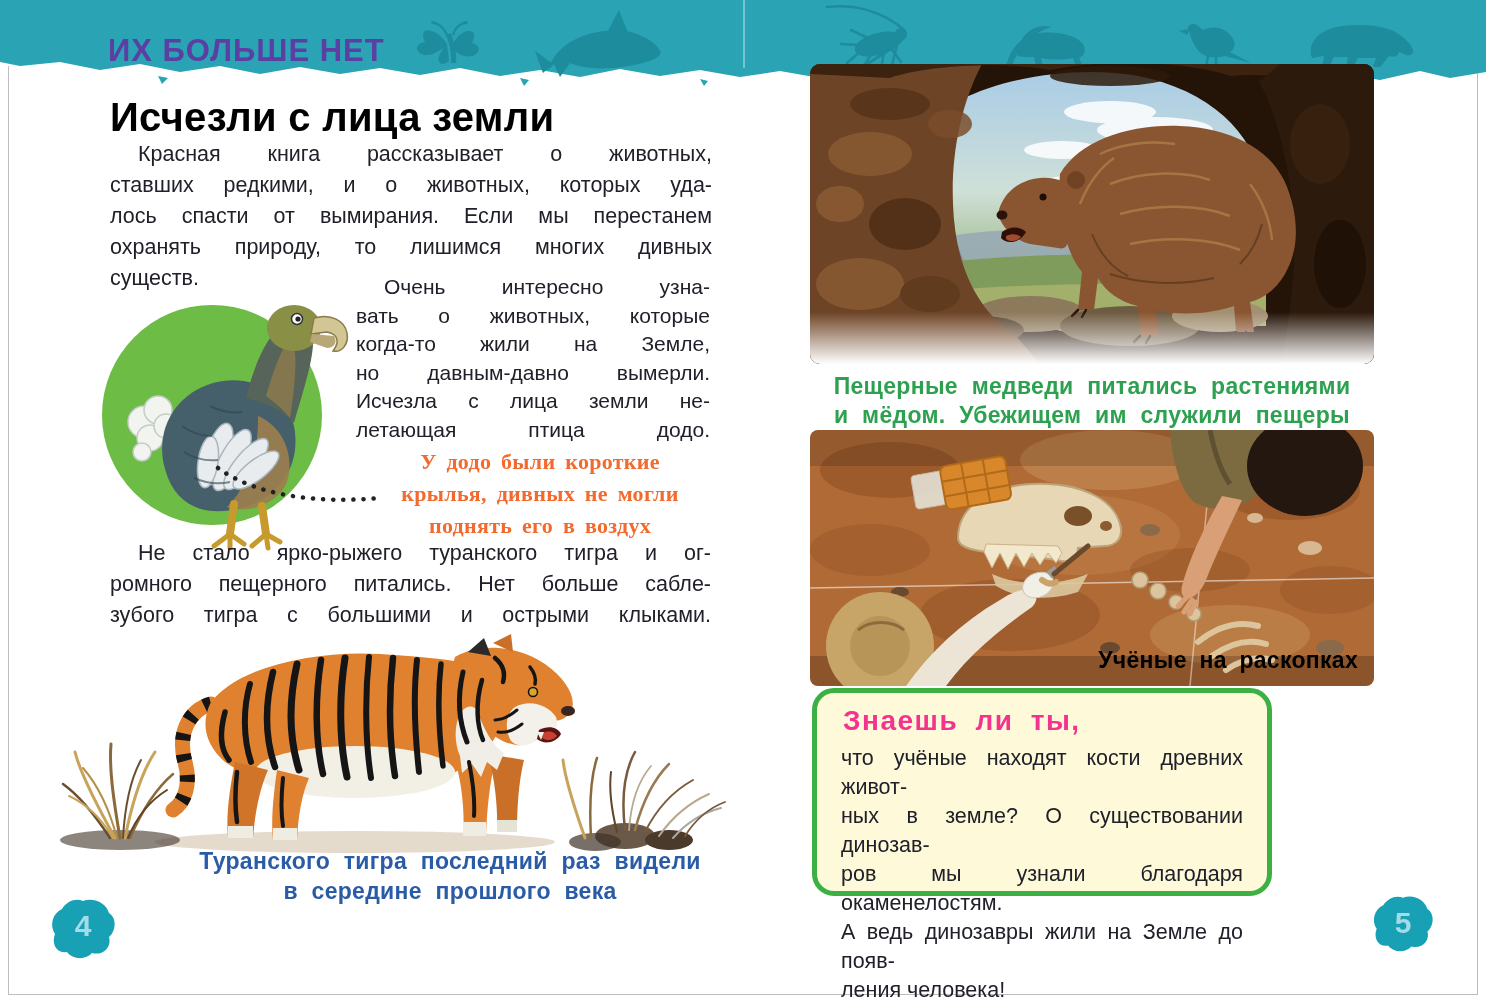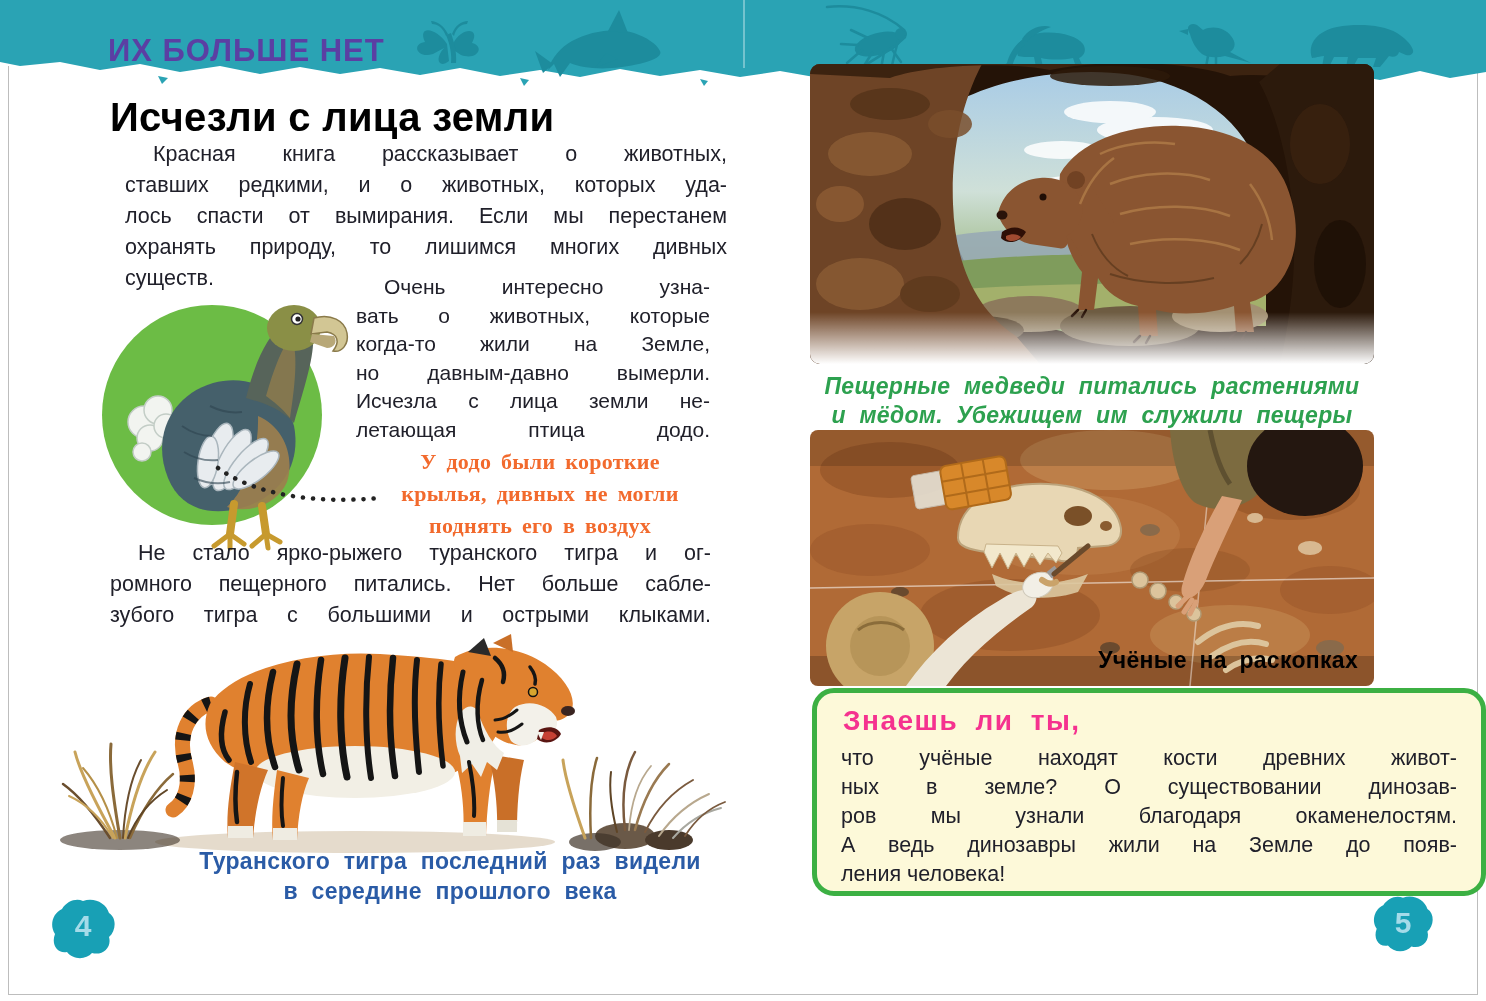--- a/index.html
+++ b/index.html
@@ -25,46 +25,46 @@
     font-size:40px;font-weight:bold;color:#000000;letter-spacing:.3px;
   }
 
   .body-text{position:absolute;color:#20202a;}
   .body-text .ln{white-space:normal;}
   .just .ln{text-align:justify;text-align-last:justify;}
   .just .ln:last-child{text-align-last:left;}
   .just.stretch .ln:last-child{text-align-last:justify;}
   .ind .ln:first-child{text-indent:28px;}
 
-  .p1{left:110px;top:139px;width:602px;font-size:21.5px;line-height:31px;margin-left:15px;}
+  .p1{left:110px;top:139px;width:602px;font-size:21.5px;line-height:31px;}
   .p2{left:356px;top:273px;width:354px;font-size:21px;line-height:28.5px;}
   .p3{left:110px;top:538px;width:601px;font-size:21.5px;line-height:31px;}
 
   .dodo-note{
     position:absolute;left:368px;top:446px;width:344px;
     font-size:22px;line-height:32px;color:#f26a2d;text-align:center;
     font-weight:bold;letter-spacing:.3px;word-spacing:4px;font-family:Liberation Serif, serif;
   }
   .caption{position:absolute;text-align:center;font-weight:bold;letter-spacing:.3px;word-spacing:7px;}
   .tiger-caption{left:170px;top:846px;width:560px;font-size:23px;line-height:30px;color:#2a5ba6;}
-  .bear-caption{left:810px;top:372px;width:564px;font-size:23px;line-height:29px;color:#2da14f;font-style:italic;}
+  .bear-caption{left:810px;top:372px;width:564px;font-size:23px;line-height:29px;color:#2da14f;}
 
   .figure{position:absolute;overflow:hidden;}
   .fig-dodo{left:98px;top:276px;width:250px;height:272px;overflow:visible;}
   .fig-tiger{left:25px;top:612px;width:705px;height:242px;overflow:visible;}
   .fig-bear{left:810px;top:64px;width:564px;height:300px;border-radius:10px;}
   .fig-dig{left:810px;top:430px;width:564px;height:256px;border-radius:8px;}
   .dig-caption{
     position:absolute;right:16px;bottom:12px;
     font-size:23px;font-weight:bold;color:#000000;letter-spacing:.3px;word-spacing:6px;
   }
   .connector-svg{position:absolute;left:200px;top:440px;pointer-events:none;}
 
   .fact-box{
-    position:absolute;left:812px;top:688px;width:674px;height:208px;
+    position:absolute;left:812px;top:688px;width:460px;height:208px;
     box-sizing:border-box;background:#fdf9d9;border:5px solid #3cb043;border-radius:22px;
     padding:8px 24px 0 24px;
   }
   .fact-title{
     font-size:28px;font-weight:bold;color:#f5328f;letter-spacing:1.5px;
     word-spacing:8px;margin:4px 0 7px 2px;
   }
   .fact-lines{font-size:21.5px;line-height:29px;color:#20202a;}
 
   .page-badge{position:absolute;width:66px;height:66px;}

